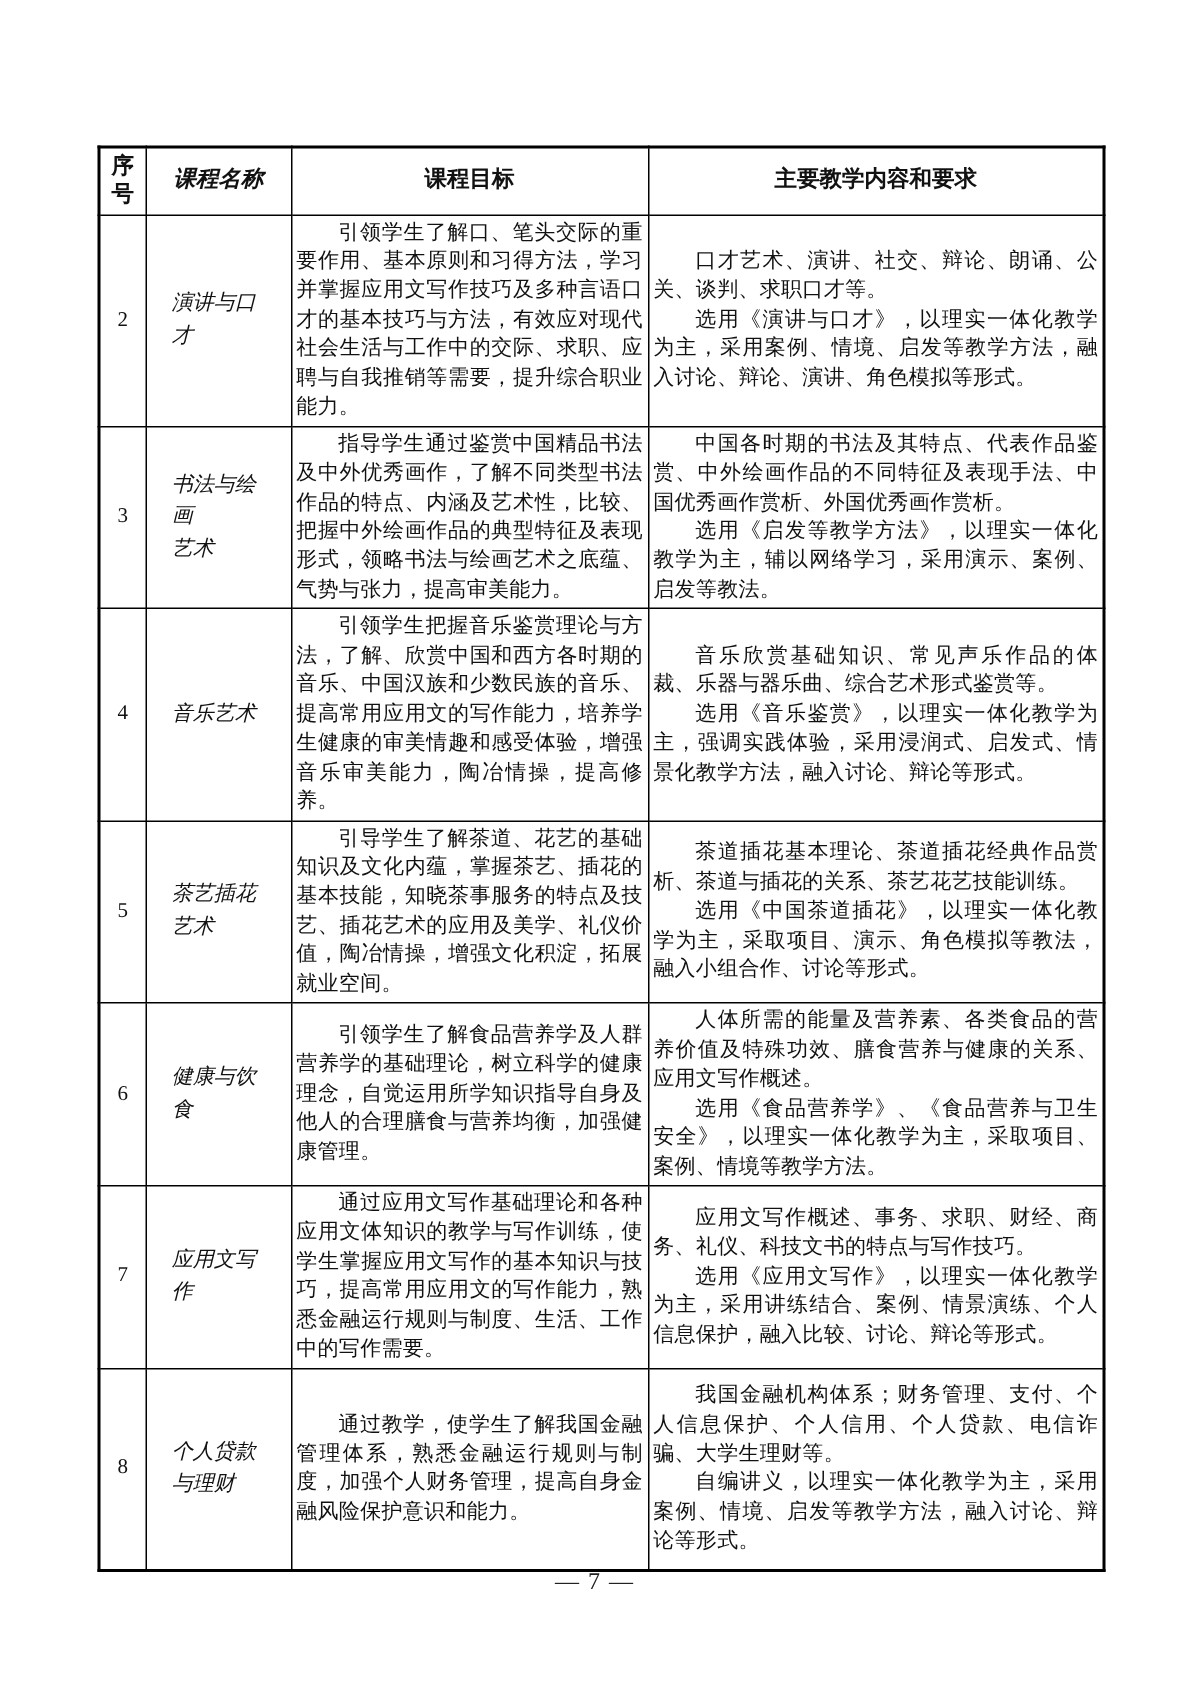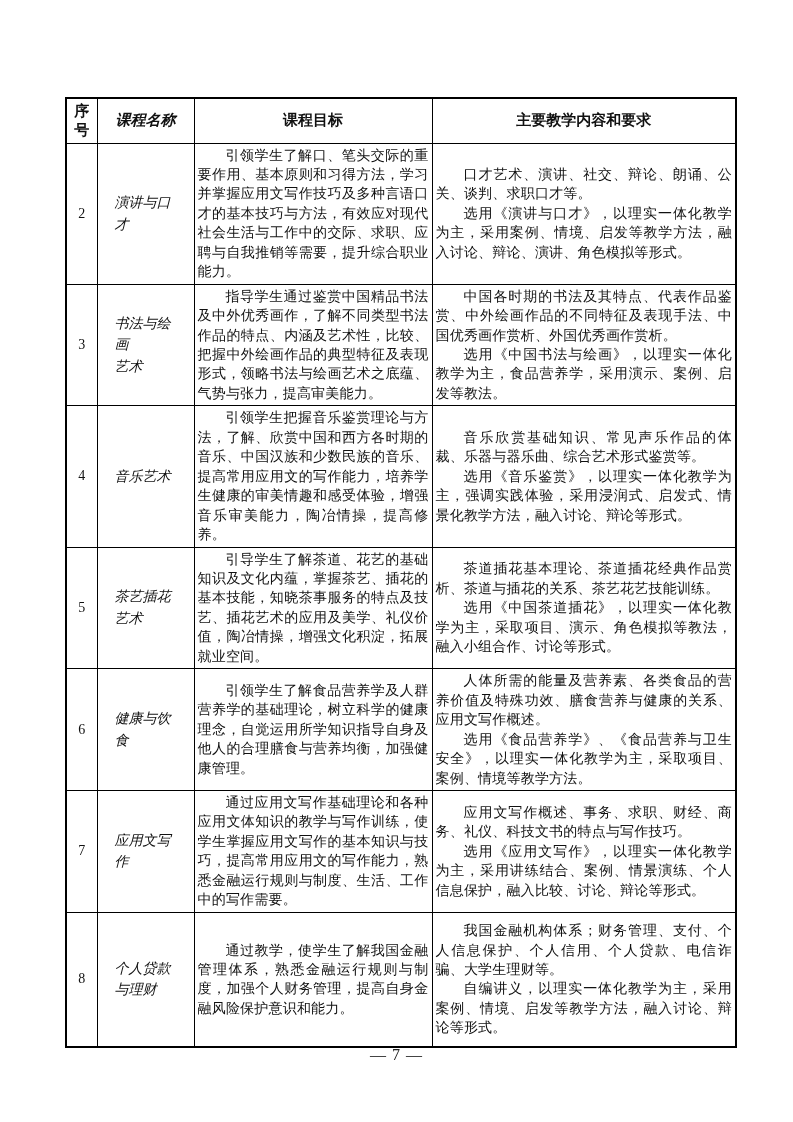--- a/index.html
+++ b/index.html
@@ -107,21 +107,21 @@
   </tr>
         <tr>
     <td class="col-no">3</td>
     <td class="col-name">书法与绘画
 艺术</td>
     <td class="col-obj">
             <p class="para">指导学生通过鉴赏中国精品书法及中外优秀画作，了解不同类型书法作品的特点、内涵及艺术性，比较、把握中外绘画作品的典型特征及表现形式，领略书法与绘画艺术之底蕴、气势与张力，提高审美能力。</p>
           </td>
     <td class="col-content">
             <p class="para">中国各时期的书法及其特点、代表作品鉴赏、中外绘画作品的不同特征及表现手法、中国优秀画作赏析、外国优秀画作赏析。</p>
-            <p class="para">选用《中国书法与绘画》，以理实一体化教学为主，食品营养学，采用演示、案例、启发等教法。</p>
+            <p class="para">选用《启发等教学方法》，以理实一体化教学为主，辅以网络学习，采用演示、案例、启发等教法。</p>
           </td>
   </tr>
         <tr>
     <td class="col-no">4</td>
     <td class="col-name">音乐艺术</td>
     <td class="col-obj">
             <p class="para">引领学生把握音乐鉴赏理论与方法，了解、欣赏中国和西方各时期的音乐、中国汉族和少数民族的音乐、提高常用应用文的写作能力，培养学生健康的审美情趣和感受体验，增强音乐审美能力，陶冶情操，提高修养。</p>
           </td>
     <td class="col-content">
             <p class="para">音乐欣赏基础知识、常见声乐作品的体裁、乐器与器乐曲、综合艺术形式鉴赏等。</p>

